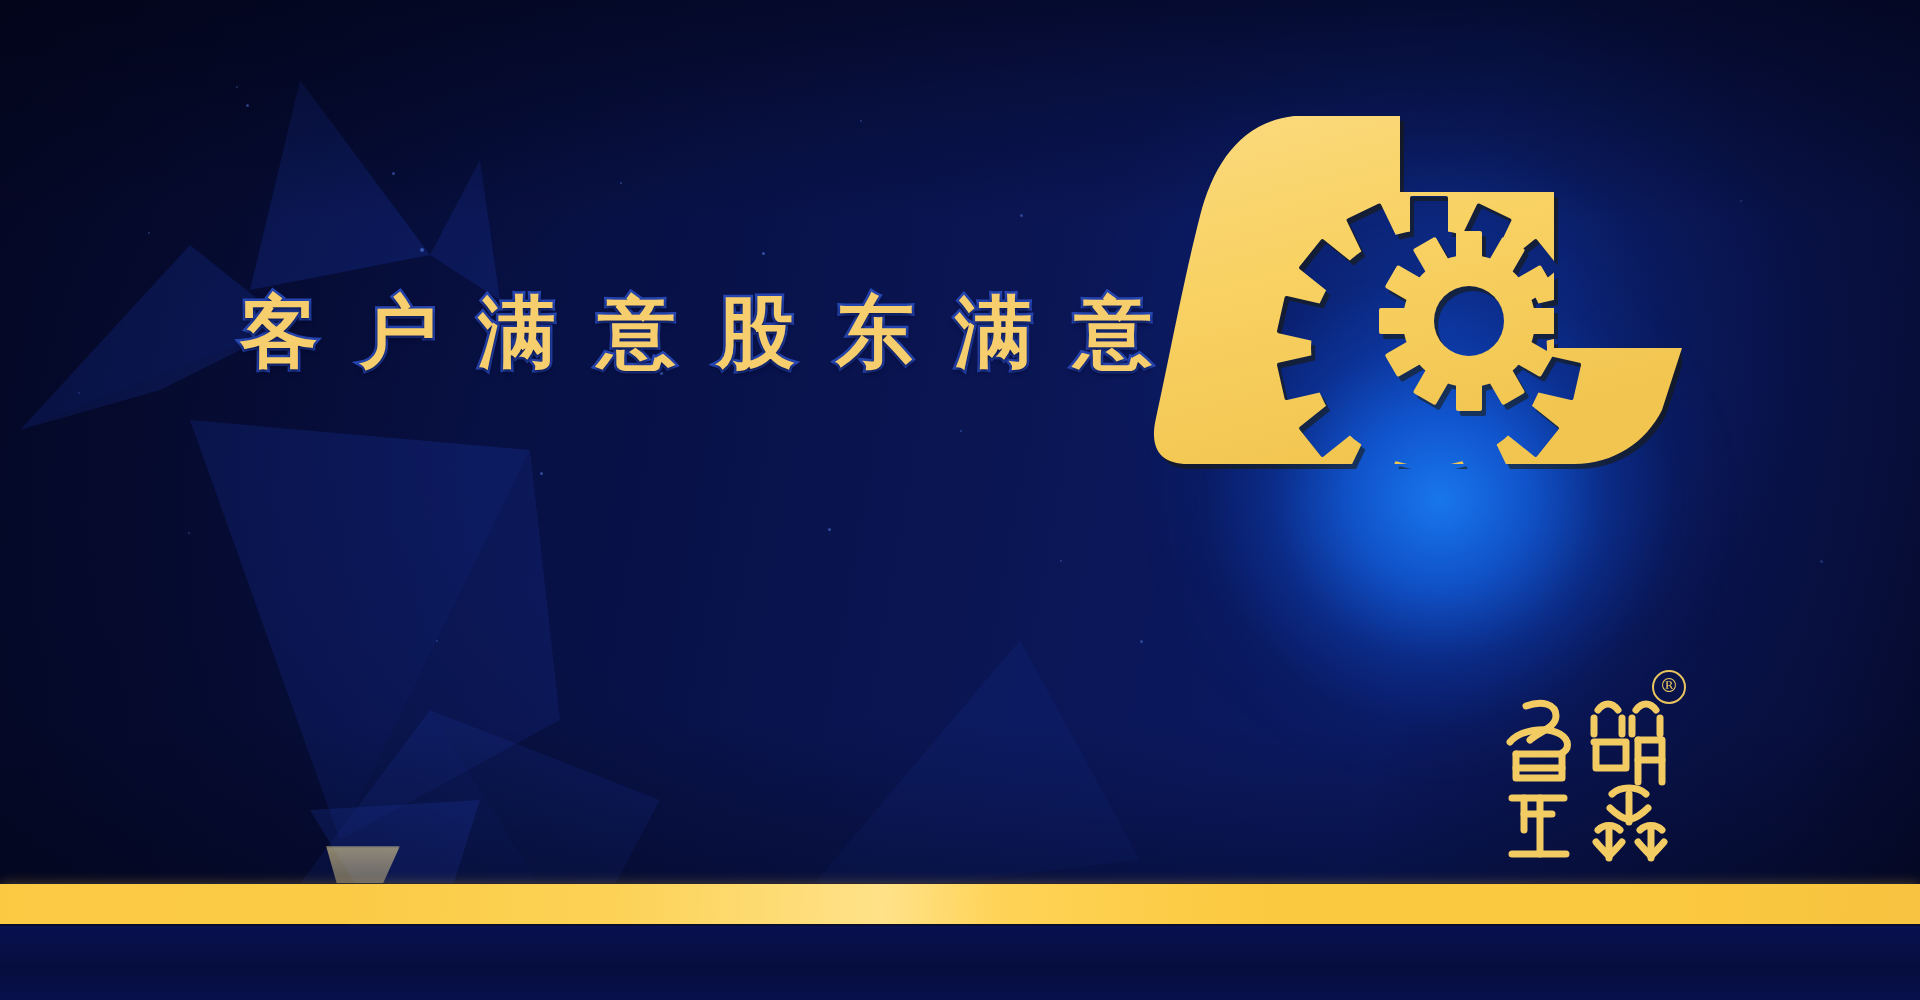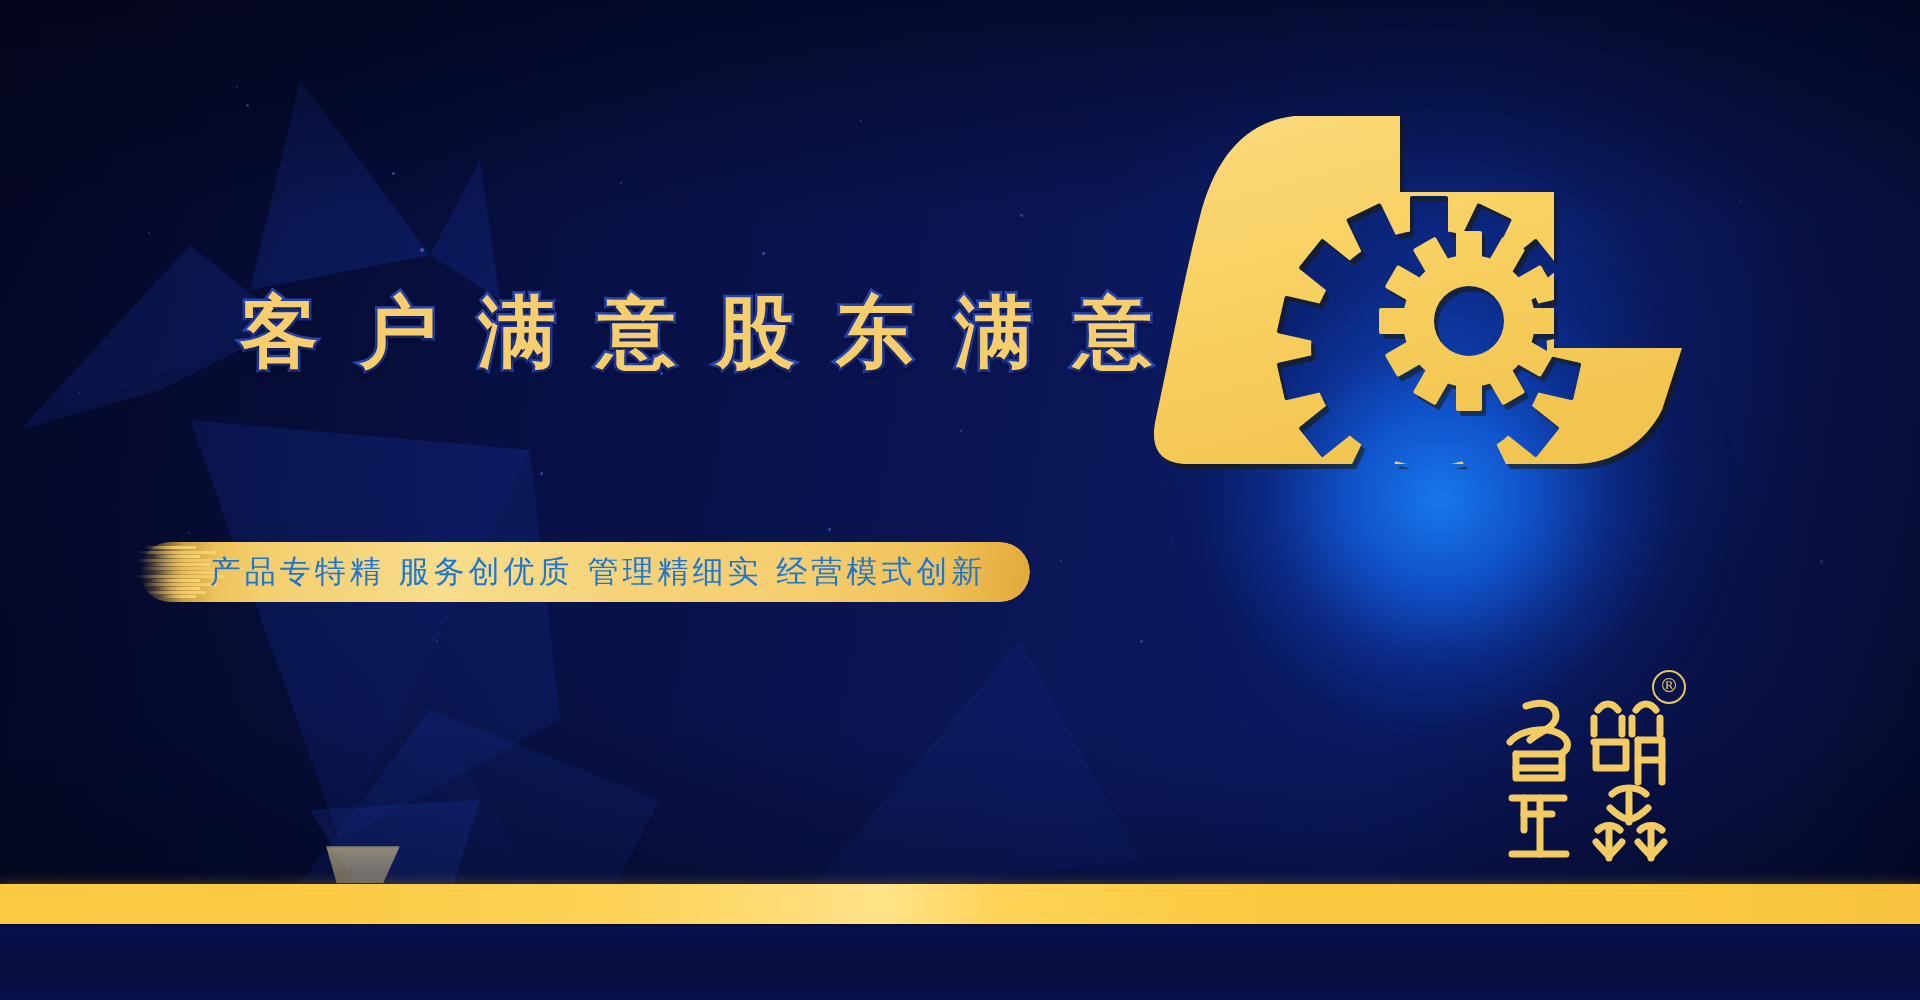--- a/index.html
+++ b/index.html
@@ -215,39 +215,20 @@
     <div class="star" style="left:1740px;top:200px;width:2px;height:2px;opacity:.3"></div>
     <div class="star" style="left:1820px;top:560px;width:3px;height:3px;opacity:.3"></div>
   </div>
 
   <div class="vignette"></div>
 
   <div class="headline">
     <span class="hl-line">客 户 满 意   股 东 满 意</span>
   </div>
 
-  <div class="subbar-wrap">
-    <div class="subbar"></div>
-    <div class="tear">
-      <i style="left:8px;top:4px;width:52px;"></i>
-      <i style="left:2px;top:9px;width:78px;"></i>
-      <i style="left:18px;top:13px;width:46px;"></i>
-      <i style="left:0px;top:17px;width:96px;"></i>
-      <i style="left:12px;top:21px;width:62px;"></i>
-      <i style="left:4px;top:25px;width:104px;"></i>
-      <i style="left:22px;top:29px;width:58px;"></i>
-      <i style="left:0px;top:33px;width:88px;"></i>
-      <i style="left:14px;top:37px;width:50px;"></i>
-      <i style="left:6px;top:41px;width:76px;"></i>
-      <i style="left:20px;top:45px;width:44px;"></i>
-      <i style="left:10px;top:49px;width:60px;"></i>
-      <i style="left:26px;top:53px;width:34px;"></i>
-    </div>
-    <div class="subbar-text">产品专特精  服务创优质  管理精细实   经营模式创新</div>
-  </div>
 
   <div class="logo">
     <svg viewBox="0 0 560 400" xmlns="http://www.w3.org/2000/svg">
       <defs>
         <linearGradient id="goldGrad" x1="0" y1="0" x2="0.4" y2="1">
           <stop offset="0%" stop-color="#FBDA7E"></stop>
           <stop offset="45%" stop-color="#F9D264"></stop>
           <stop offset="100%" stop-color="#F2C550"></stop>
         </linearGradient>
 

